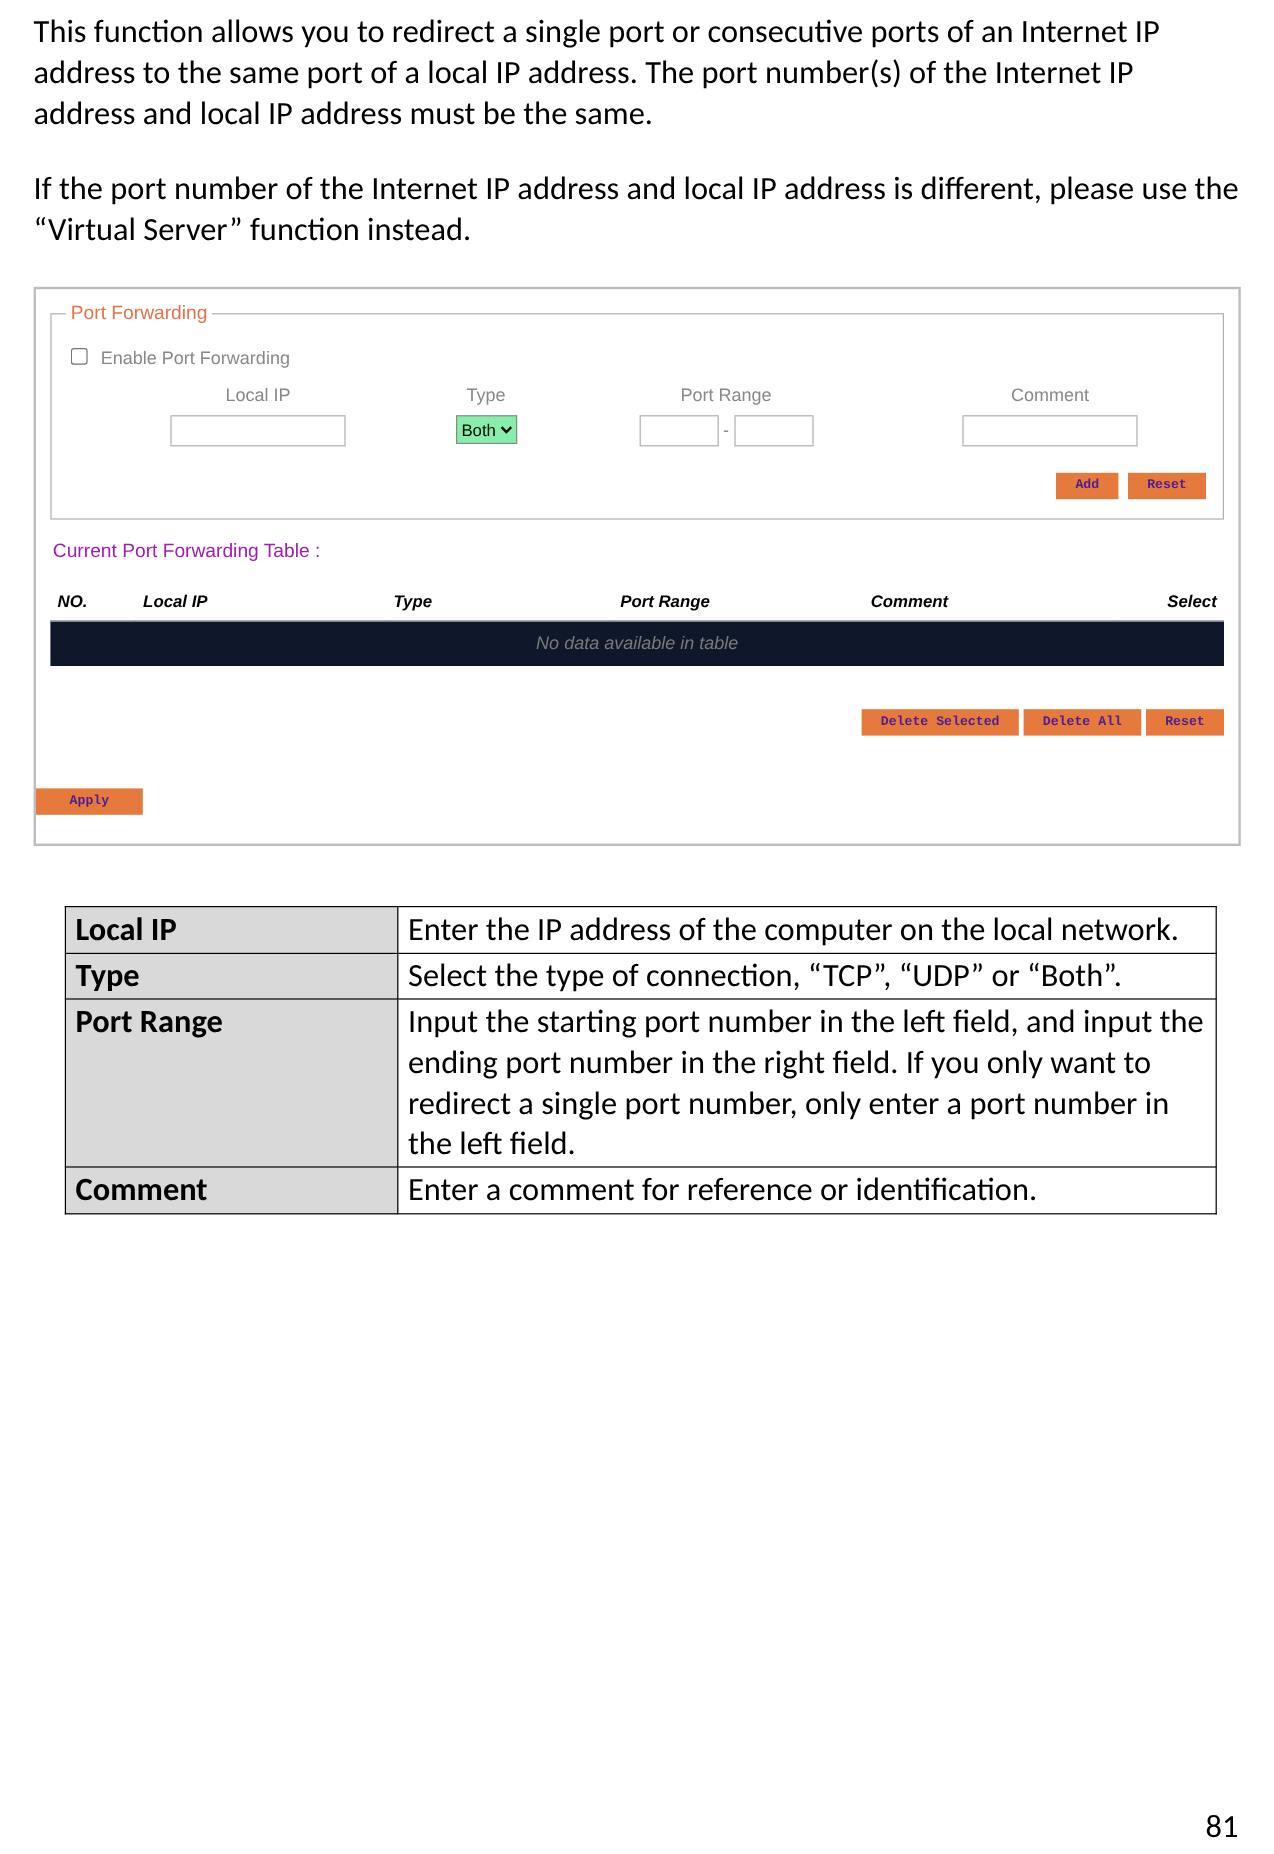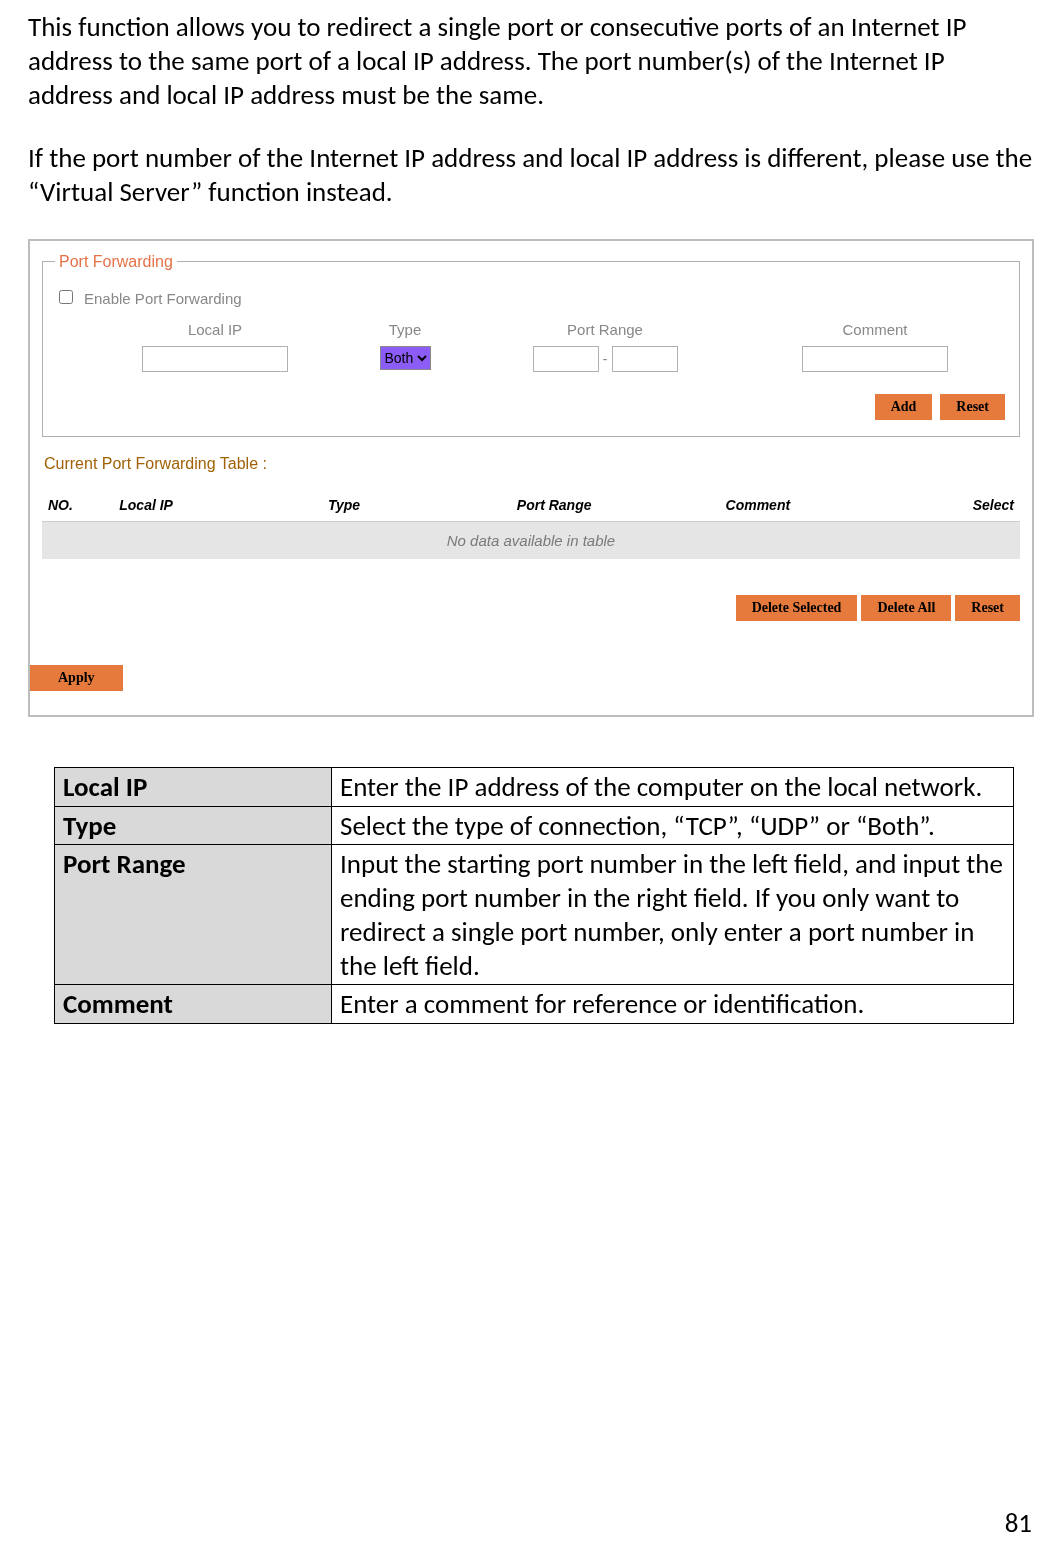--- a/index.html
+++ b/index.html
@@ -87,65 +87,65 @@
   }
   .pf-col .range-wrap {
     display: flex;
     align-items: center;
     gap: 4px;
   }
   .pf-col .range-wrap input { width: 60px; }
   .pf-col select {
     height: 24px;
     border: 1px solid #8a8a8a;
-    background: #8b5cf6;
+    background: #86efac;
     font-size: 14px;
   }
   .btn-row {
     display: flex;
     justify-content: flex-end;
     gap: 8px;
     margin: 22px 0 0 0;
     padding-right: 2px;
   }
   .btn {
     background: #e57a3c;
-    color: #000000;
+    color: #4c1d95;
     border: none;
-    font-family: Liberation Serif, serif;
-    font-weight: bold;
-    font-size: 14px;
+    font-family: Liberation Mono, monospace;
+    font-weight: bold;
+    font-size: 11px;
     padding: 5px 16px;
     cursor: pointer;
   }
 
   .current-block {
     margin: 18px 12px 0 12px;
     font-family: Arial, sans-serif;
   }
   .current-title {
-    color: #a16207;
+    color: #a21caf;
     font-size: 16px;
     margin: 0 0 16px 2px;
   }
   table.pf-table {
     width: 100%;
     border-collapse: collapse;
     font-size: 14px;
     font-style: italic;
   }
   table.pf-table th {
     font-weight: bold;
     color: #000;
     text-align: left;
     padding: 8px 6px;
     border-bottom: 1px solid #cfcfcf;
   }
   table.pf-table td.empty {
-    background: #e5e5e5;
+    background: #0f172a;
     color: #7a7a7a;
     text-align: center;
     padding: 10px 0;
     font-size: 15px;
   }
   .btn-row2 {
     display: flex;
     justify-content: flex-end;
     gap: 4px;
     margin: 36px 12px 0 0;

